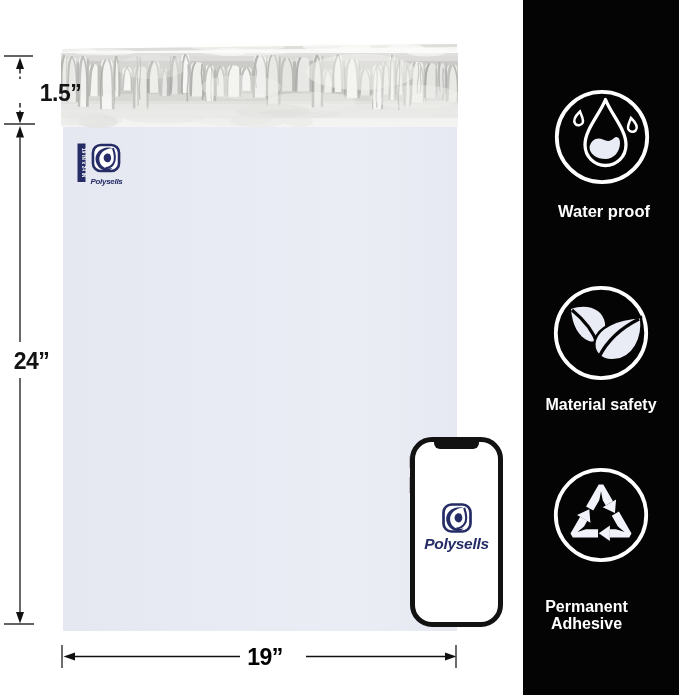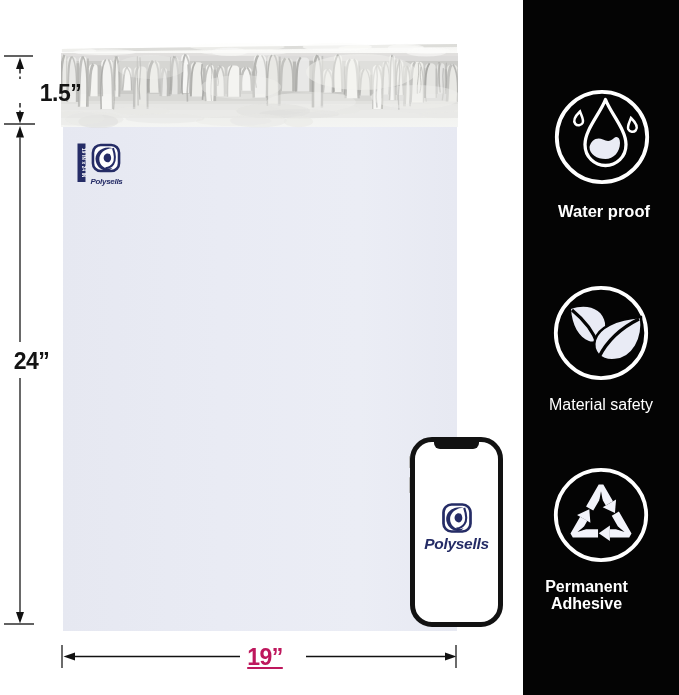--- a/index.html
+++ b/index.html
@@ -244,21 +244,21 @@
 <div class="abs" style="left:0px; top:348px; width:47px; text-align:center; font-size:23px; font-weight:bold; color:#141414; letter-spacing:-0.5px;margin-left:8px;">24”</div>
 
 <svg class="abs" style="left:55px; top:640px;" width="410" height="36" viewBox="0 0 410 36">
   <line x1="7" y1="5" x2="7" y2="28" stroke="#3a3a3a" stroke-width="1.5"></line>
   <polygon points="8.5,16.5 20,12.5 20,20.5" fill="#111111"></polygon>
   <line x1="19" y1="16.5" x2="185" y2="16.5" stroke="#111111" stroke-width="1.3"></line>
   <line x1="251" y1="16.5" x2="391" y2="16.5" stroke="#111111" stroke-width="1.3"></line>
   <polygon points="401.5,16.5 390,12.5 390,20.5" fill="#111111"></polygon>
   <line x1="401" y1="5" x2="401" y2="28" stroke="#3a3a3a" stroke-width="1.5"></line>
 </svg>
-<div class="abs" style="left:234px; top:644px; width:62px; text-align:center; font-size:23px; font-weight:bold; color:#be185d; letter-spacing:-0.5px;text-decoration:underline;">19”</div>
+<div class="abs" style="left:234px; top:644px; width:62px; text-align:center; font-size:23px; font-weight:bold; color:#000000; letter-spacing:-0.5px;">19”</div>
 
 <div class="abs" style="left:410px; top:437px; width:93px; height:190px; background:#ffffff; border:5px solid #121212; border-radius:22px; box-sizing:border-box;"></div>
 
 <div class="abs" style="left:408.5px; top:456px; width:1.5px; height:12px; background:#b9b9b9; border-radius:1px;"></div>
 <div class="abs" style="left:408.5px; top:477px; width:1.5px; height:16px; background:#b9b9b9; border-radius:1px;"></div>
 
 <div class="abs" style="left:434px; top:441px; width:45px; height:8px; background:#121212; border-radius:0 0 6px 6px;"></div>
 
 <svg class="abs" style="left:442px; top:503px;" width="30" height="30" viewBox="0 0 100 100">
     <rect x="5" y="5" width="90" height="90" rx="27" fill="#ffffff" stroke="#252c66" stroke-width="9"></rect>
@@ -288,21 +288,21 @@
     <path d="M18,24 C34,18 50,24 52,38 C53.5,50 44,59 36,56 C26,52.5 19,40 18,24 Z" fill="#e9ebf5"></path>
     <path d="M19,25 C30,34 40,45 45,60" fill="none" stroke="#040404" stroke-width="3.2"></path>
   </g>
 
   <g>
     <path d="M88,32 C91,54 80,73 62,75 C47,76.5 39,66 42,55 C45,43 63,33.5 88,32 Z" fill="#e9ebf5" stroke="#040404" stroke-width="2.4"></path>
     <path d="M86,34 C70,42 55,54 46,72" fill="none" stroke="#040404" stroke-width="3.4"></path>
   </g>
 </svg>
 
-<div class="abs" style="left:523px; top:396px; width:156px; text-align:center; font-size:16px; font-weight:normal; color:#ffffff;">Material safety</div>
+<div class="abs" style="left:523px; top:396px; width:156px; text-align:center; font-size:16px; font-weight:bold; color:#ffffff;">Material safety</div>
 
 <svg class="abs" style="left:553px; top:467px;" width="96" height="96" viewBox="0 0 96 96">
   <circle cx="48" cy="48" r="45.2" fill="none" stroke="#ffffff" stroke-width="3.8"></circle>
   <g transform="translate(48,51.5) scale(0.89)">
     <g fill="#f2f3fa">
       <g>
           <polygon points="-16.78,-13.53 -2.60,-38.10 2.60,-38.10 13.46,-19.29 5.40,-14.64 0.00,-24.00 -8.73,-8.88"></polygon>
         <polygon points="1.94,-12.64 16.92,-21.29 15.68,-6.14"></polygon>
         <polygon points="-1.80,-20.88 1.80,-20.88 0.00,-30.50" fill="#040404"></polygon>
         </g>
@@ -313,13 +313,13 @@
         </g>
       <g transform="rotate(240)">
           <polygon points="-16.78,-13.53 -2.60,-38.10 2.60,-38.10 13.46,-19.29 5.40,-14.64 0.00,-24.00 -8.73,-8.88"></polygon>
         <polygon points="1.94,-12.64 16.92,-21.29 15.68,-6.14"></polygon>
         <polygon points="-1.80,-20.88 1.80,-20.88 0.00,-30.50" fill="#040404"></polygon>
         </g>
     </g>
   </g>
 </svg>
 
-<div class="abs" style="left:523px; top:578px; width:127px; text-align:center; font-size:16px; font-weight:bold; color:#ffffff; line-height:17px;">Permanent<br>Adhesive</div>
+<div class="abs" style="left:523px; top:598px; width:127px; text-align:center; font-size:16px; font-weight:bold; color:#ffffff; line-height:17px;">Permanent<br>Adhesive</div>
 
 </body></html>

